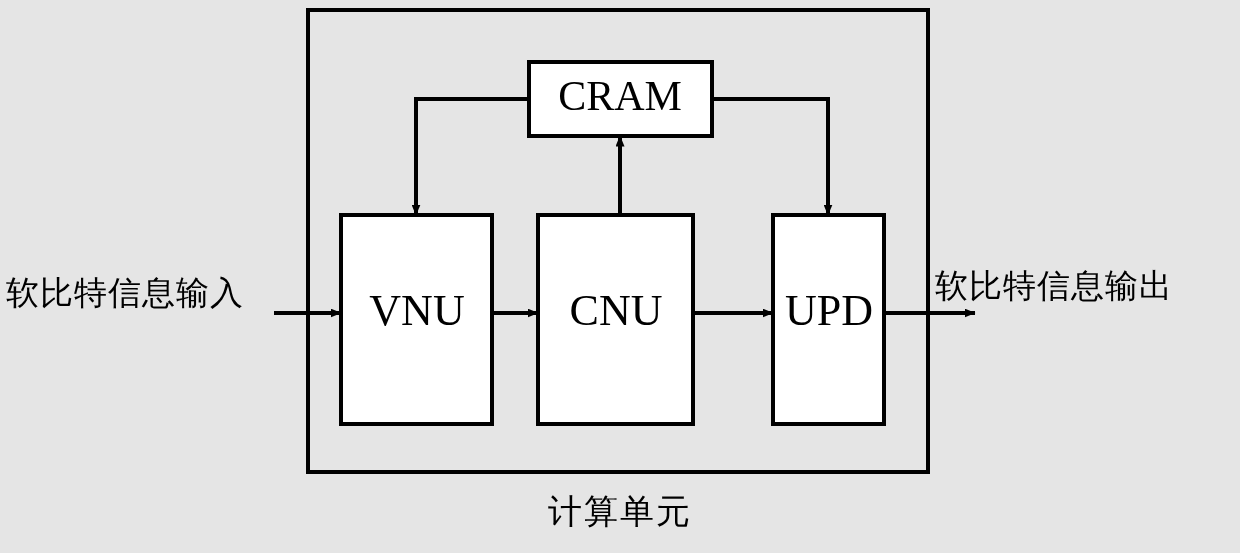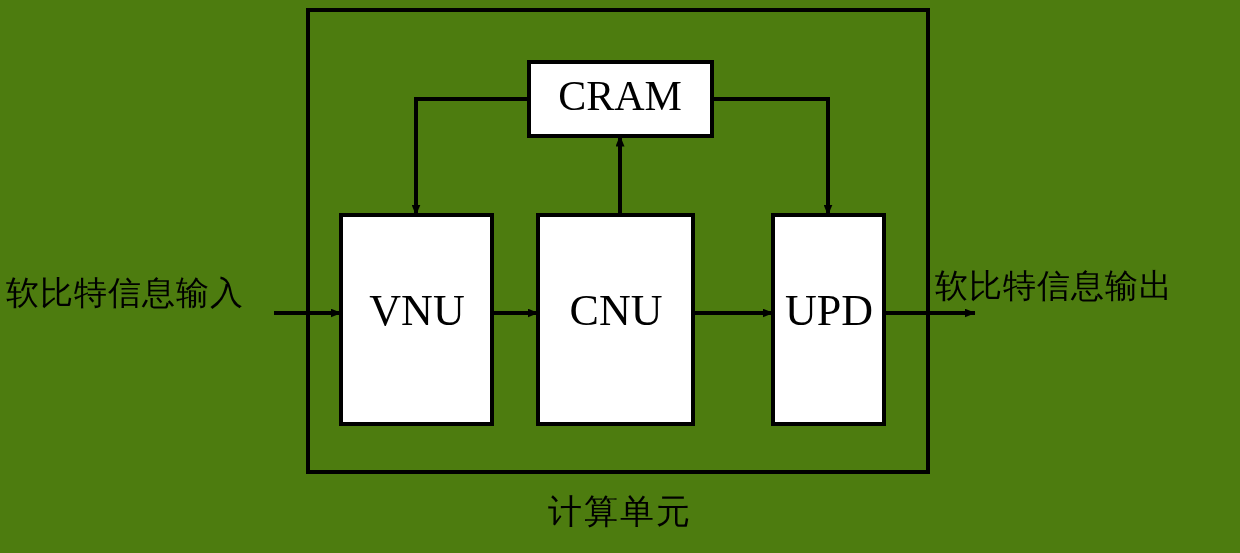--- a/index.html
+++ b/index.html
@@ -4,21 +4,21 @@
 <style>
   html, body {
     margin: 0;
     padding: 0;
     background: #ffffff;
   }
   #stage {
     position: relative;
     width: 1240px;
     height: 553px;
-    background: #4d7c0f;
+    background: #e5e5e5;
     overflow: hidden;
     font-family: "Liberation Serif", "DejaVu Serif", serif;
   }
   #diagram-svg {
     position: absolute;
     left: 0;
     top: 0;
     width: 1240px;
     height: 553px;
     display: block;

